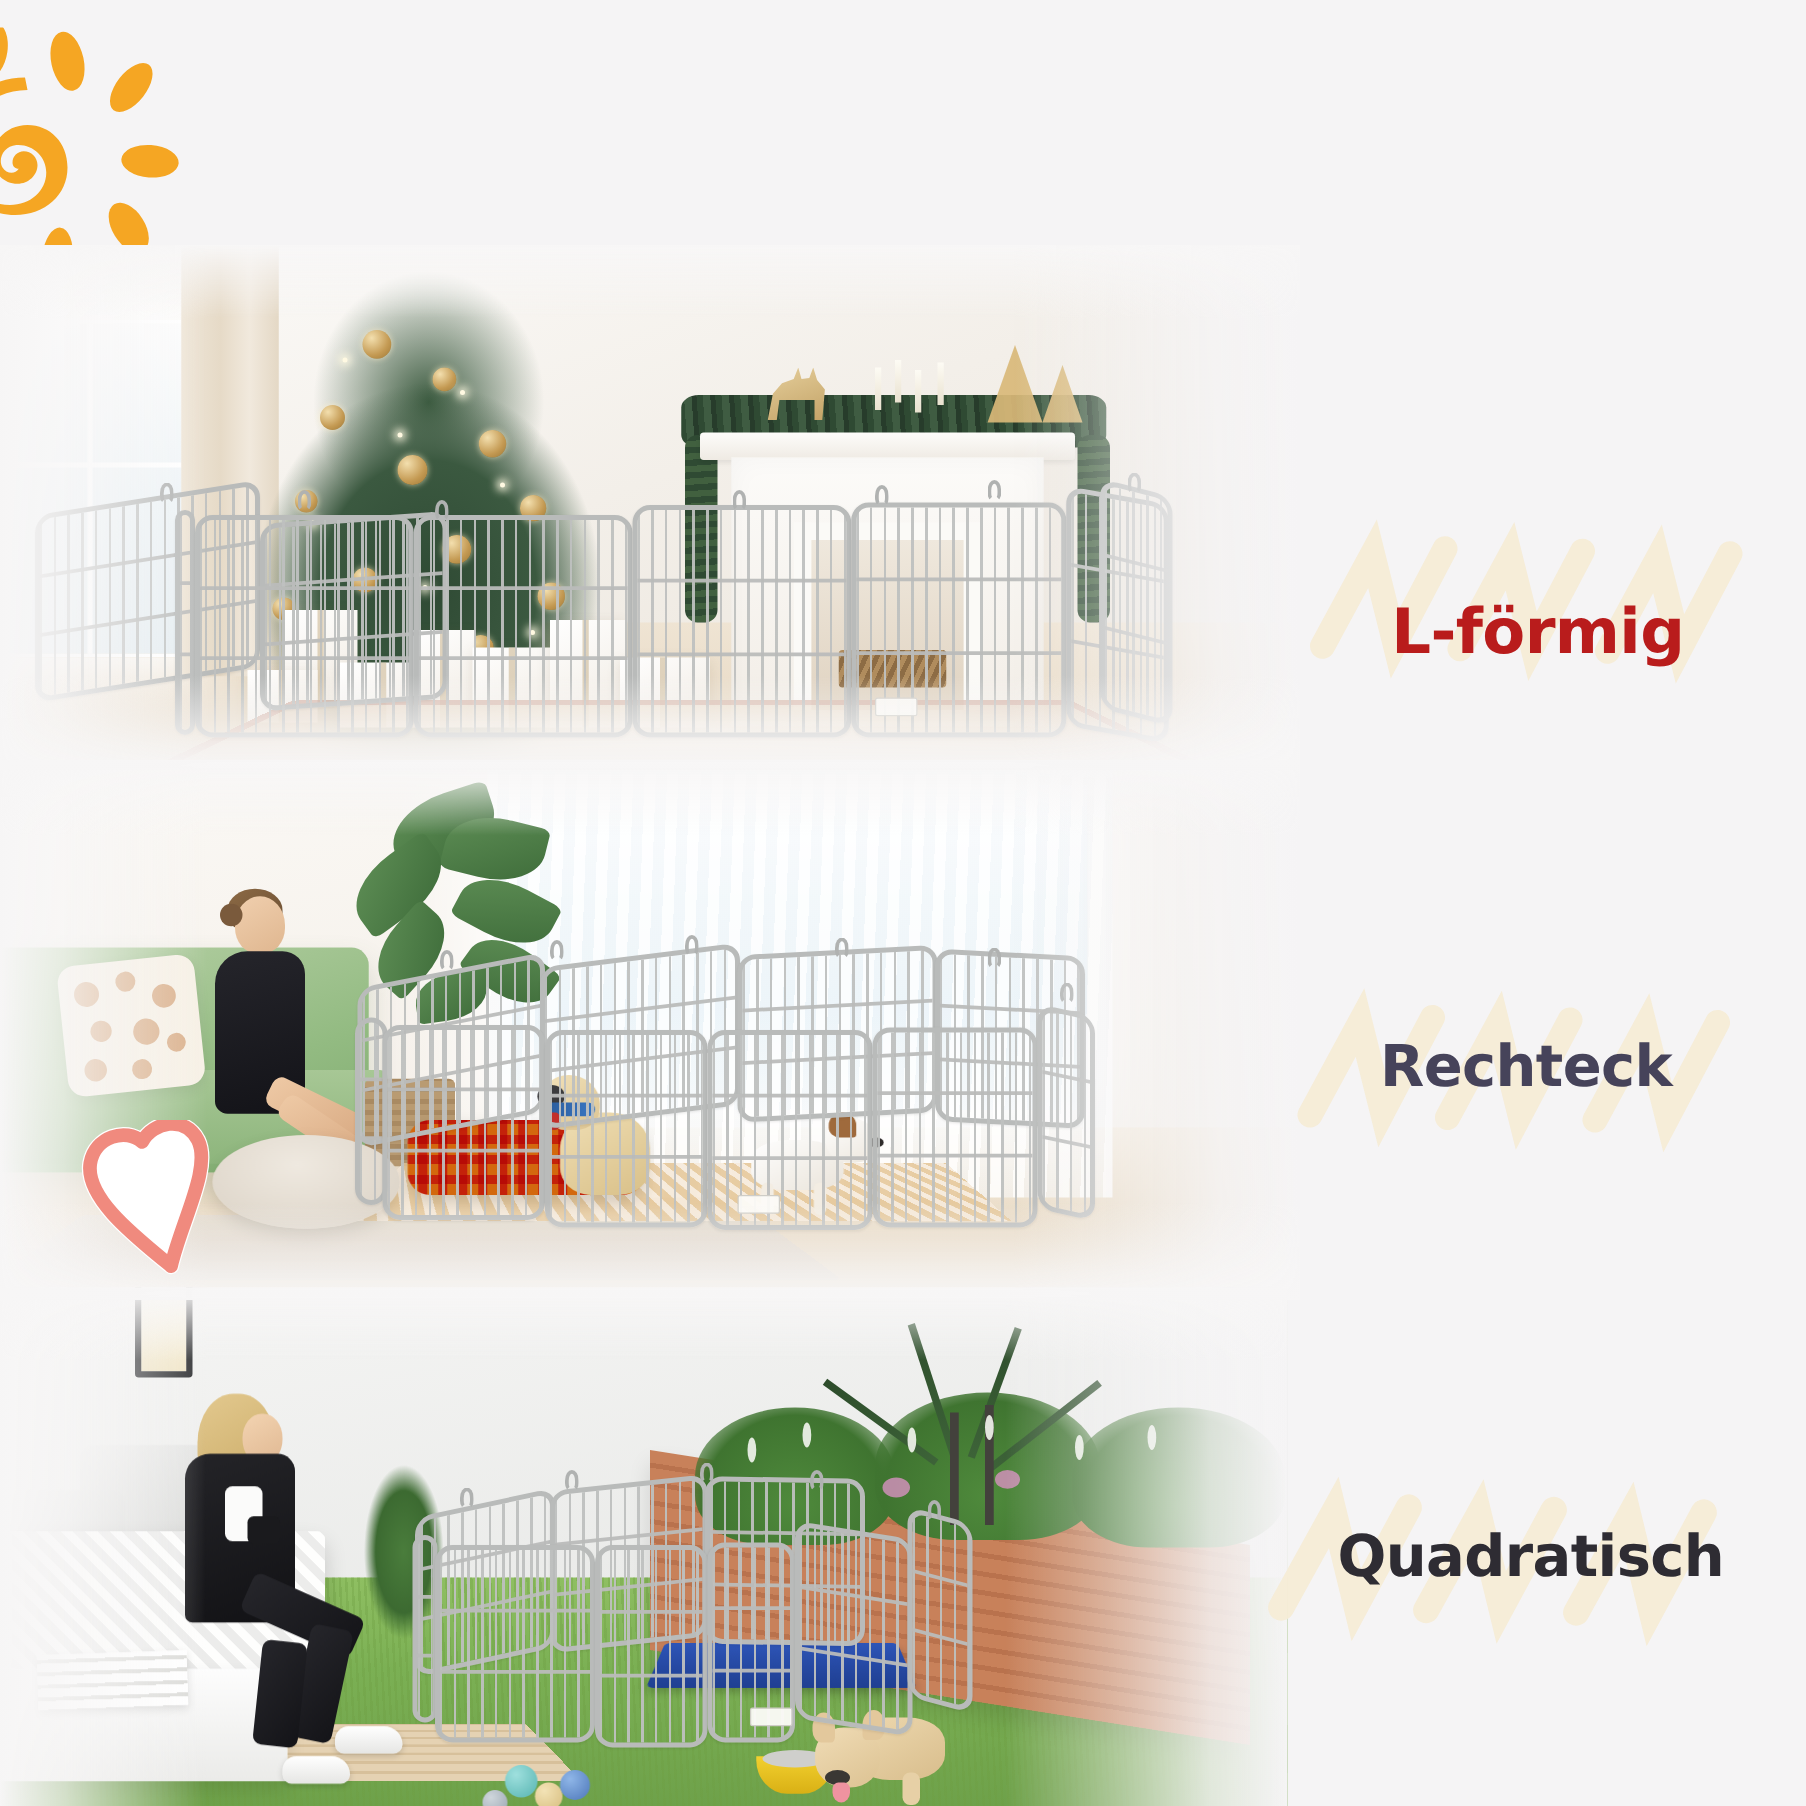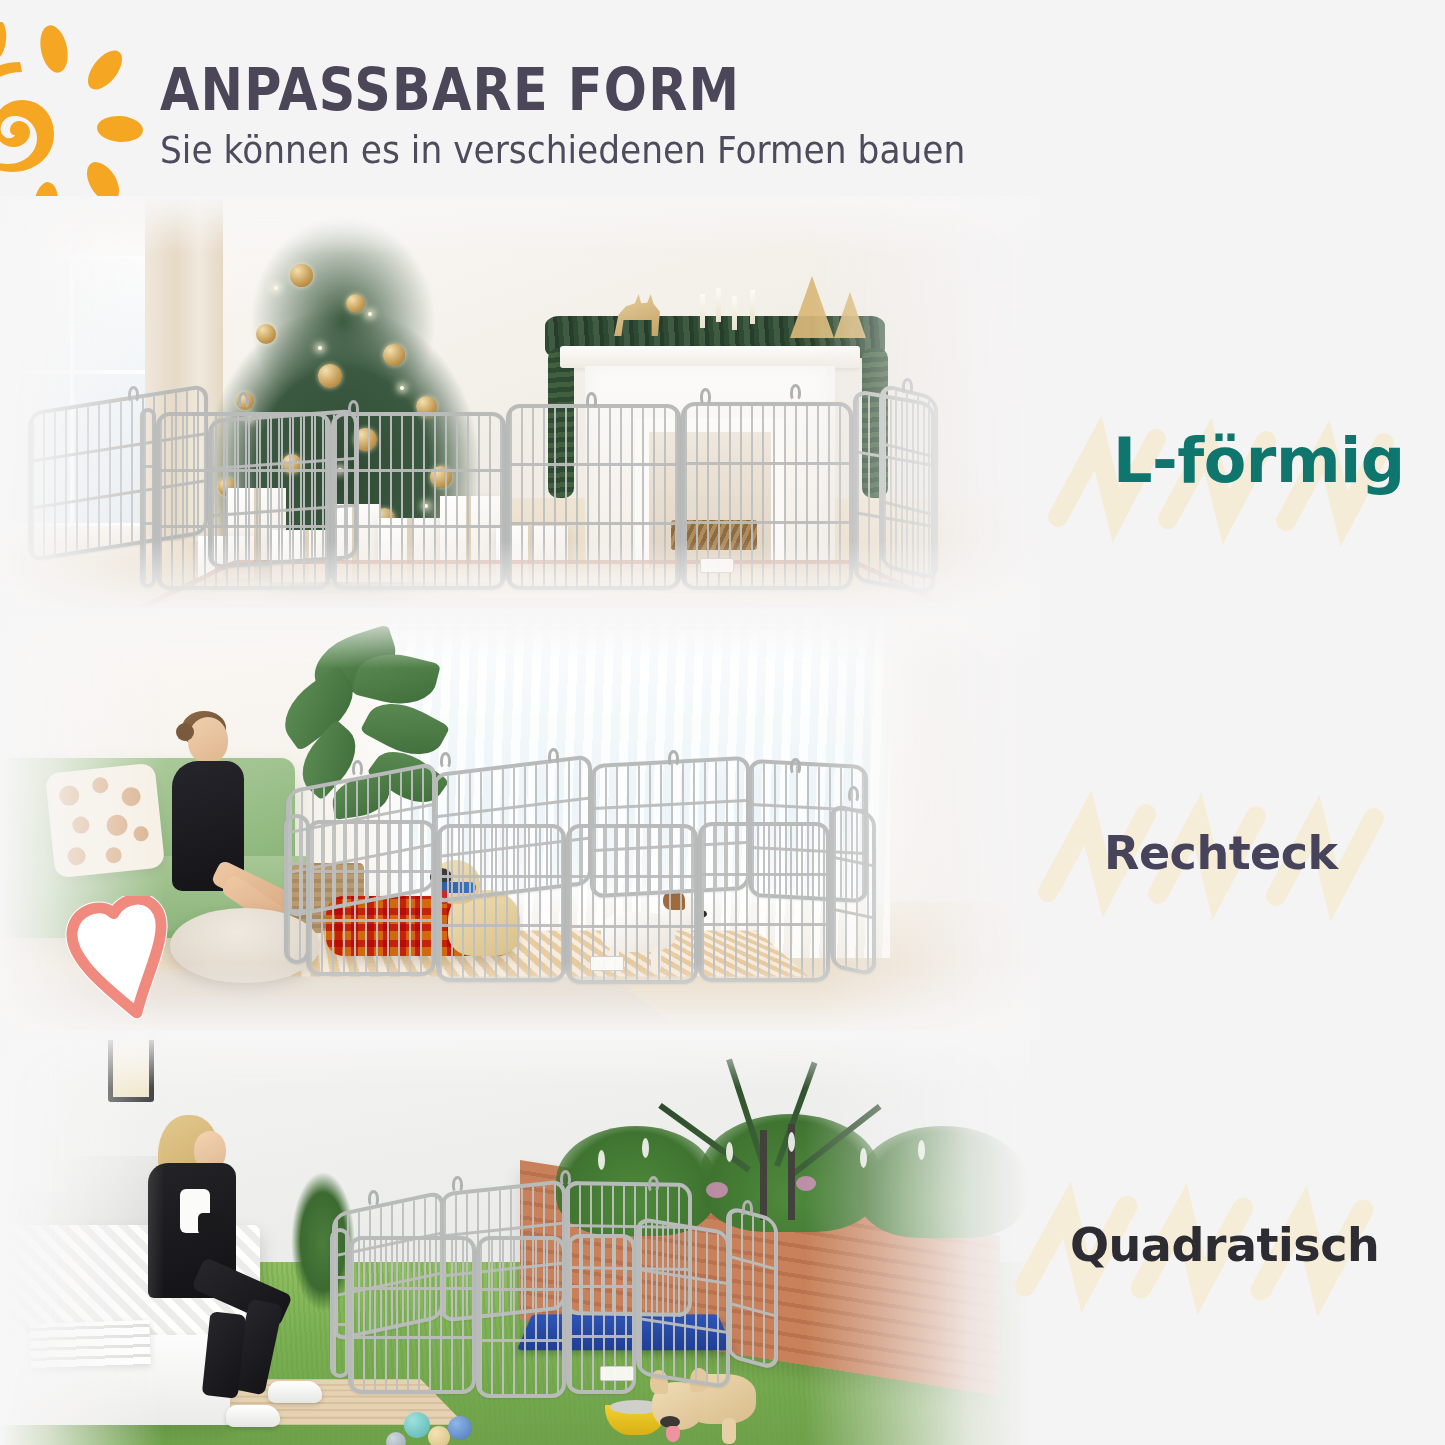--- a/index.html
+++ b/index.html
@@ -57,21 +57,21 @@
   .vig-t  { background:linear-gradient(to bottom,#f7f6f6 0%,rgba(247,246,246,.7) 4%,rgba(247,246,246,0) 14%); }
   .vig-b  { background:linear-gradient(to top  ,#f7f6f6 0%,rgba(247,246,246,.8) 5%,rgba(247,246,246,0) 18%); }
 
   
   .shape-label {
     position:absolute; z-index:60;
     font-family:"DejaVu Sans", sans-serif;
     font-weight:bold;
     white-space:nowrap;
   }
-  #label-l   { left:1113px; top:424px;  font-size:62px; color:#0f766e; letter-spacing:-0.5px; }
+  #label-l   { left:1113px; top:476px;  font-size:50px; color:#b91c1c; letter-spacing:-0.5px; }
   #label-r   { left:1104px; top:826px;  font-size:46px; color:#46435a; letter-spacing:-0.5px; }
   #label-q   { left:1070px; top:1218px; font-size:46px; color:#2e2c33; letter-spacing:-0.5px; }
 
   .scribble { position:absolute; z-index:50; pointer-events:none; }
   #scrib-l { left:1040px; top:405px;  width:380px; height:150px; }
   #scrib-r { left:1030px; top:780px;  width:380px; height:150px; }
   #scrib-q { left:1005px; top:1172px; width:400px; height:150px; }
 
   
   #ph1 { position:absolute; inset:0;
@@ -425,24 +425,20 @@
 
       <ellipse cx="96" cy="27" rx="13" ry="24" transform="rotate(-12 96 27)"></ellipse>
       <ellipse cx="147" cy="48" rx="12" ry="23" transform="rotate(38 147 48)"></ellipse>
       <ellipse cx="162" cy="107" rx="23" ry="13" transform="rotate(4 162 107)"></ellipse>
       <ellipse cx="145" cy="160" rx="13" ry="22" transform="rotate(-32 145 160)"></ellipse>
       <ellipse cx="88" cy="183" rx="12" ry="23" transform="rotate(6 88 183)"></ellipse>
       <ellipse cx="36" cy="18" rx="12" ry="22" transform="rotate(8 36 18)"></ellipse>
     </g>
   </svg>
 
-  <div id="title-block">
-    <div id="page-title">ANPASSBARE FORM</div>
-    <div id="page-subtitle">Sie können es in verschiedenen Formen bauen</div>
-  </div>
 </div>
 
 <div class="shape-row" id="row-l">
   <div class="photo-stage">
     <div id="ph1">
       <div class="wall"></div>
       <div class="floor"></div>
       <div class="window"></div>
       <div class="curtain"></div>
 

